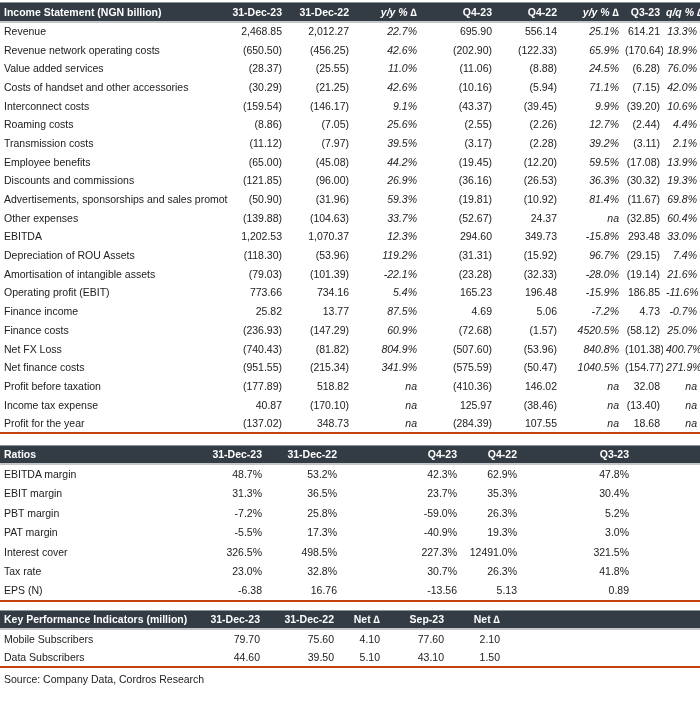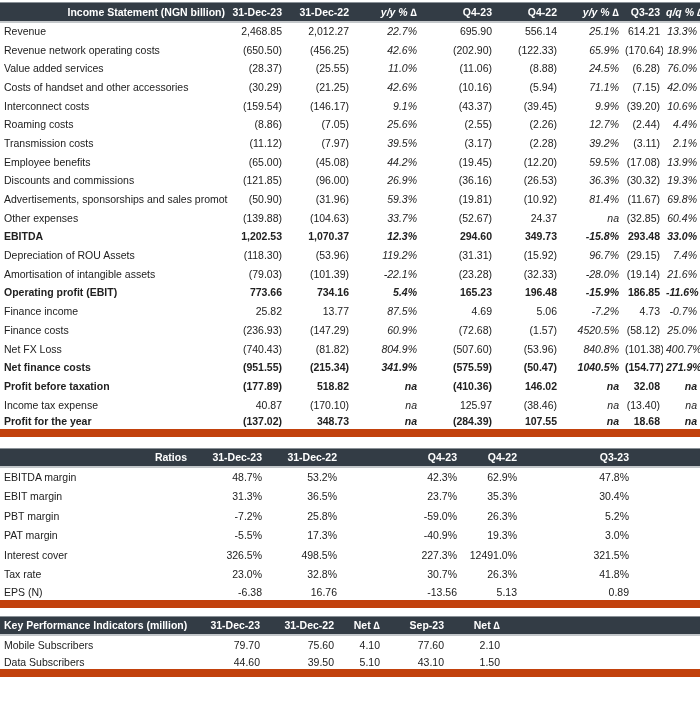--- a/index.html
+++ b/index.html
@@ -26,26 +26,26 @@
   }
   thead th {
     background: #333c45;
     color: #ffffff;
     font-weight: bold;
     height: 19px;
     border-top: 1px solid #8b9298;
     border-bottom: 2px solid #c3c7ca;
     text-align: right;
   }
-  thead th.title { text-align: right; padding-left: 4px; }
+  thead th.title { text-align: left; padding-left: 4px; }
   td.label { text-align: left; padding-left: 4px; }
   td.num { text-align: right; }
   .pct { font-style: italic; }
-  tr.bold td { font-weight: bold; }
-  tbody tr:last-child td { border-bottom: 8px solid #c2410c; }
+  tr.bold td { font-weight: normal; }
+  tbody tr:last-child td { border-bottom: 2px solid #c2410c; }
 
   #is-table td    { height: 18.7px; }
   #ratios-table td{ height: 19.5px; }
   #kpi-table td   { height: 19px; }
 
   #ratios-table { margin-top: 11px; }
   #kpi-table    { margin-top: 8px; }
 
   .source {
     margin-top: 5px;
@@ -454,14 +454,15 @@
           <td class="num">44.60</td>
           <td class="num">39.50</td>
           <td class="num">5.10</td>
           <td class="num">43.10</td>
           <td class="num">1.50</td>
           <td></td>
         </tr>
       </tbody>
   </table>
 
+  <div class="source">Source: Company Data, Cordros Research</div>
 
 </div>
 
 </body></html>

